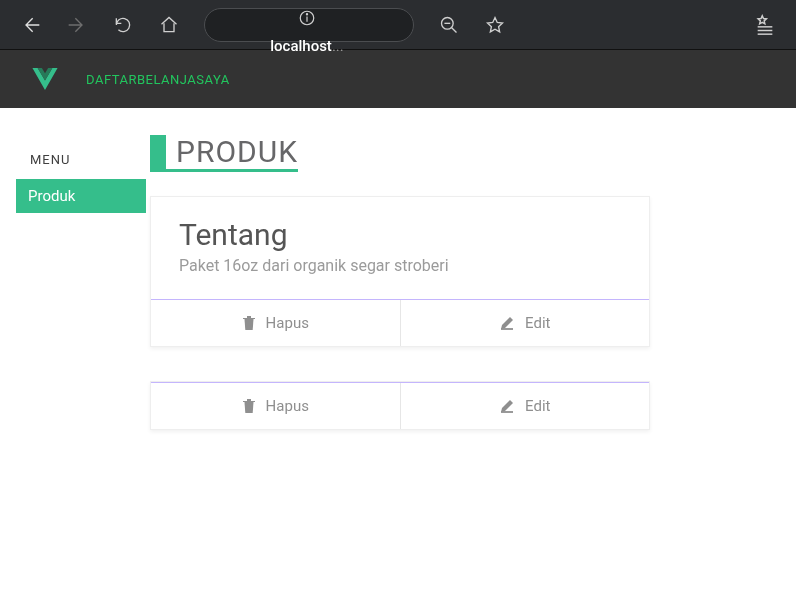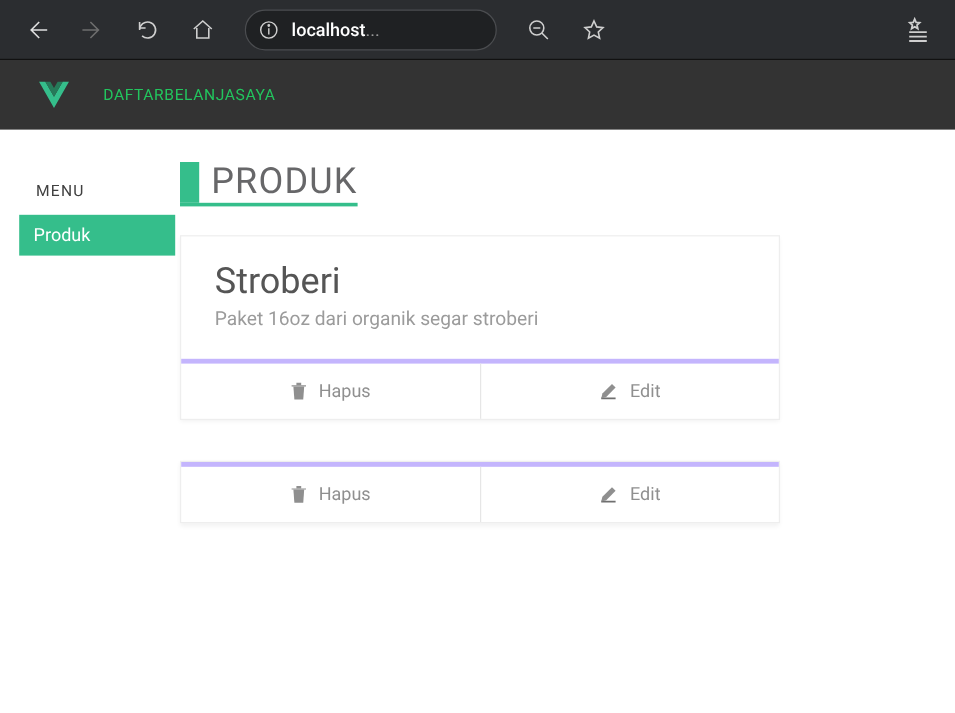--- a/index.html
+++ b/index.html
@@ -13,21 +13,21 @@
   .tab { display: flex; align-items: center; background: #2b2d30; border-top-left-radius: 8px; border-top-right-radius: 8px; height: 34px; margin-top: 4px; padding: 0 12px; min-width: 280px; color: #d7d7d7; font-size: 13px; }
   .tab .favicon { margin-right: 10px; }
   .tab-title { flex: 1; }
   .tab-close { font-size: 16px; color: #b8b8b8; padding: 0 2px; }
   .newtab { margin-left: 14px; color: #b8b8b8; font-size: 18px; }
 
   .toolbar { display: flex; align-items: center; gap: 24px; height: 50px; background: #2b2d30; padding: 0 20px; border-bottom: 1px solid #111; }
   .toolbar .nav-ico { color: #cfcfcf; display: flex; align-items: center; justify-content: center; width: 22px; height: 22px; }
   .toolbar .nav-back { color: #e0e0e0; }
   .toolbar .nav-fwd { color: #6e6e6e; }
-  .urlbox { display: flex; align-items: center; background: #1f2123; border: 1px solid #4b4d50; border-radius: 20px; height: 34px; min-width: 210px; padding: 0 14px 0 10px; color: #e0e0e0; font-size: 15px; gap: 10px; }
+  .urlbox { display: flex; align-items: center; background: #1f2123; border: 1px solid #4b4d50; border-radius: 20px; height: 34px; min-width: 210px; padding: 0 14px 0 10px; color: #e0e0e0; font-size: 15px; gap: 10px; flex-direction: column; }
   .urlbox .info-ico { color: #cfcfcf; display:flex; }
   .urlhost { color: #fff; font-weight: 500; }
   .urlrest { color: #9a9a9a; }
   .rt-icons { display: flex; align-items: center; gap: 22px; margin-left: auto; color: #cfcfcf; }
   .rt-icons .ico { display:flex; }
 
   svg { display:block; }
 
   
   .app-header { background: #333; height: 58px; display: flex; align-items: center; padding: 0 32px; }
@@ -46,21 +46,21 @@
   .content { flex: 1; padding-right: 40px; padding-left: 4px; }
 
   .page-title-wrap { display: flex; align-items: center; border-bottom: 3px solid #35be8b; width: fit-content; margin-bottom: 24px; }
   .page-title-block { width: 16px; height: 34px; background: #35be8b; margin-right: 10px; }
   .page-title { font-size: 30px; font-weight: 400; color: #676769; letter-spacing: 1px; }
 
   .card { background: #fff; border: 1px solid #eee; box-shadow: 0 2px 4px rgba(0,0,0,0.06); margin-bottom: 34px; width: 500px; }
   .card-body { padding: 20px 28px 22px 28px; }
   .card-title { font-size: 30px; color: #555; font-weight: 400; margin-bottom: 2px; }
   .card-sub { font-size: 16px; color: #9b9b9b; line-height: 1.45; }
-  .card-actions { display: flex; border-top: 4px solid #c4b5fd; }
+  .card-actions { display: flex; border-top: 1px solid #c4b5fd; }
   .card-btn { flex: 1; text-align: center; padding: 14px 0; color: #8f8f8f; font-size: 15px; cursor: pointer; display:flex; align-items:center; justify-content:center; gap:10px; }
   .card-btn + .card-btn { border-left: 1px solid #e6e6e6; }
   .card-btn .bi { display:flex; }
 </style>
 </head>
 <body>
 
 <div class="chrome">
 
   <div class="toolbar">
@@ -139,21 +139,21 @@
   </div>
 
   <div class="content">
     <div class="page-title-wrap">
       <div class="page-title-block"></div>
       <h1 class="page-title">PRODUK</h1>
     </div>
 
     <div class="card">
       <div class="card-body">
-        <div class="card-title">Stroberi</div>
+        <div class="card-title">Tentang</div>
         <div class="card-sub">Paket 16oz dari organik segar stroberi</div>
       </div>
       <div class="card-actions">
         <div class="card-btn">
           <span class="bi">
             <svg width="14" height="16" viewBox="0 0 14 16" fill="#8f8f8f">
                 <path d="M1 3 H13 V4 H1 Z"></path>
                 <path d="M5 1 H9 V3 H5 Z"></path>
                 <path d="M2.5 4 H11.5 L10.7 15 H3.3 Z"></path>
               </svg>

